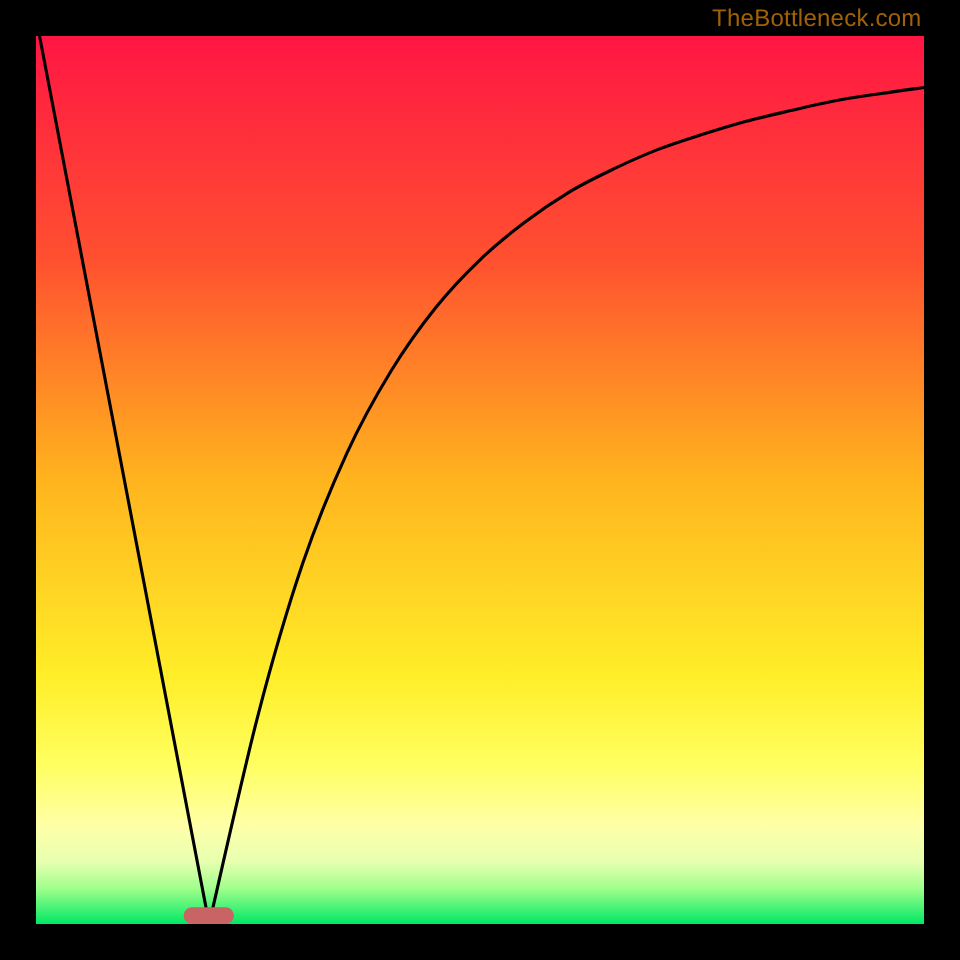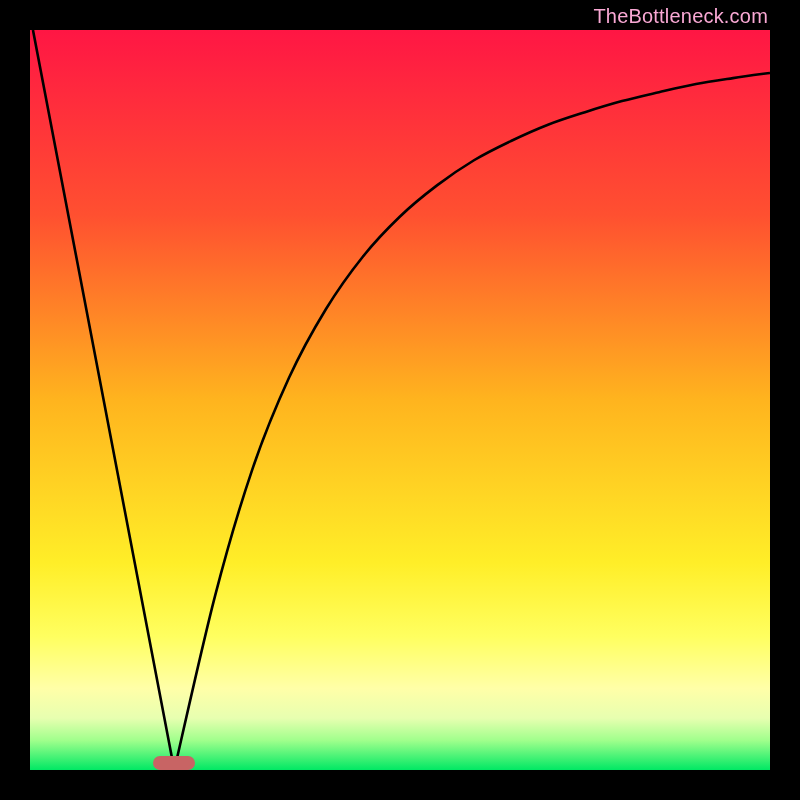--- a/index.html
+++ b/index.html
@@ -1,20 +1,20 @@
 <!DOCTYPE html>
 <html><head>
 <meta charset="utf-8">
 <style>
   * { margin: 0; padding: 0; box-sizing: border-box; }
   body { width: 800px; height: 800px; background: #000; position: relative; font-family: Arial, sans-serif; }
   .frame { position: absolute; top: 0; left: 0; width: 800px; height: 800px; background: #000; }
   .plot-area { position: absolute; top: 30px; left: 30px; width: 740px; height: 740px; }
   .gradient-bg { width: 100%; height: 100%; }
-  .watermark { position: absolute; top: 5px; right: 32px; color: #f9a8d4; font-size: 20px; font-weight: 500; letter-spacing: 0.2px; }
+  .watermark { position: absolute; top: 5px; right: 32px; color: #a16207; font-size: 20px; font-weight: 500; letter-spacing: 0.2px; }
   .curve { position: absolute; top: 30px; left: 30px; width: 740px; height: 740px; pointer-events: none; }
   .marker { position: absolute; background: #c86464; border-radius: 10px; height: 14px; }
 </style>
 </head>
 <body>
 
 <div class="frame">
   <div class="watermark">TheBottleneck.com</div>
 
   <div class="plot-area">

